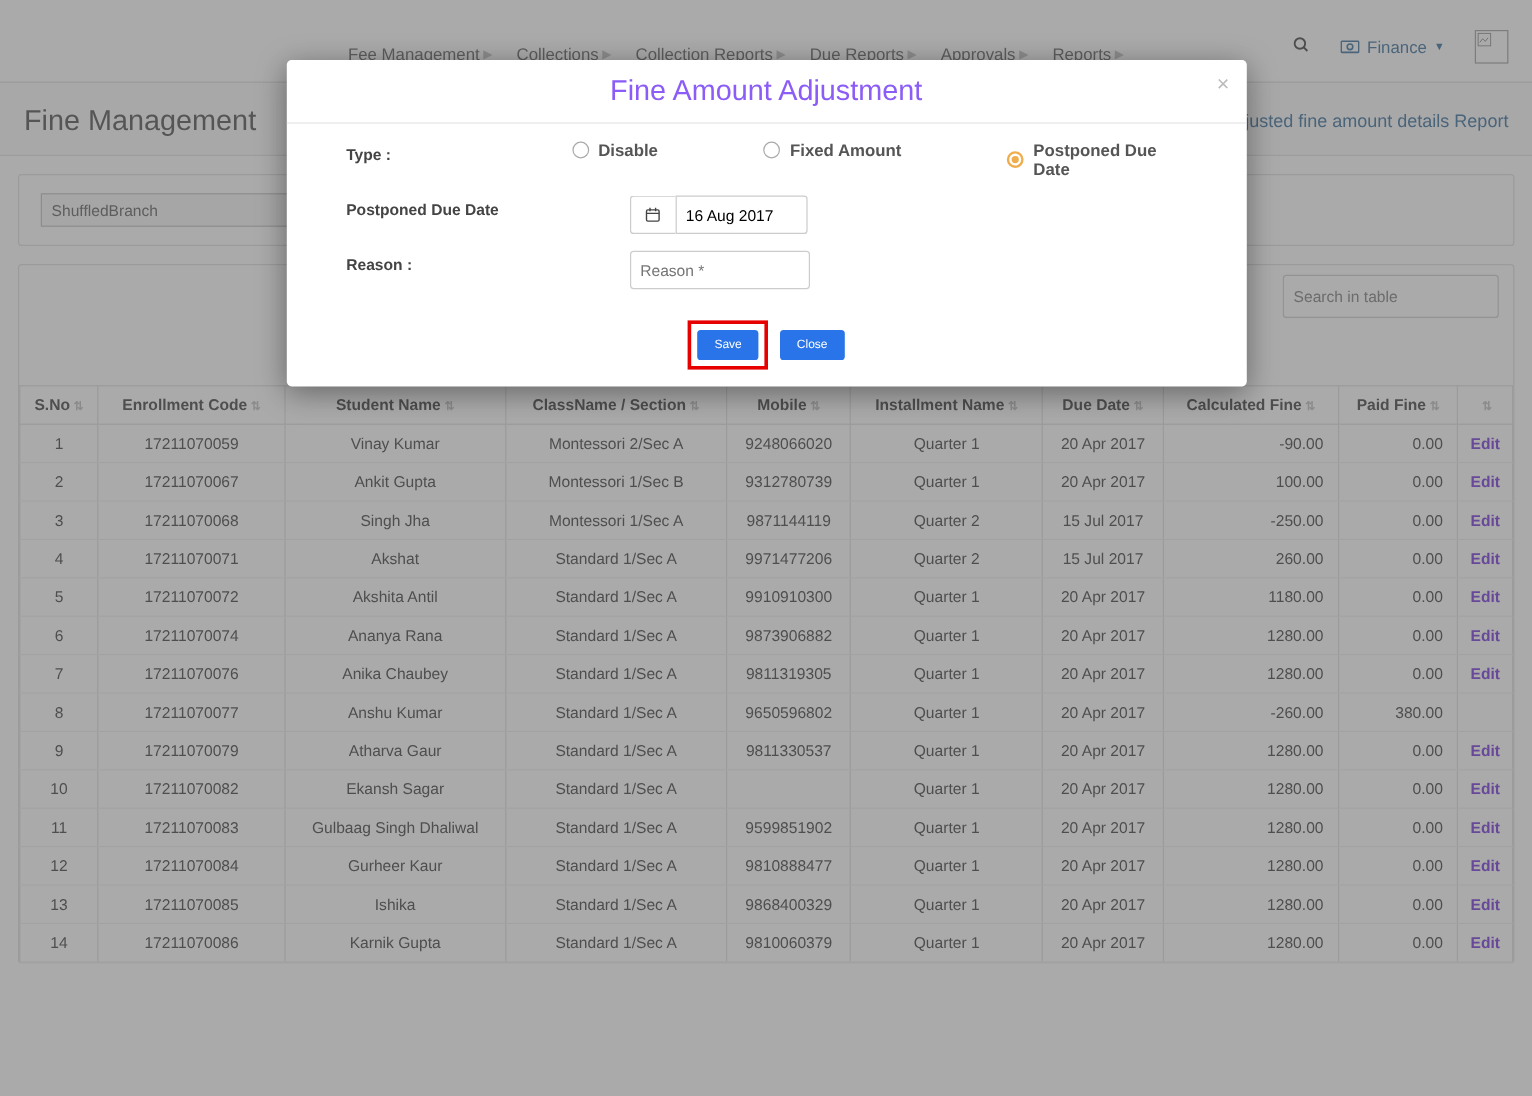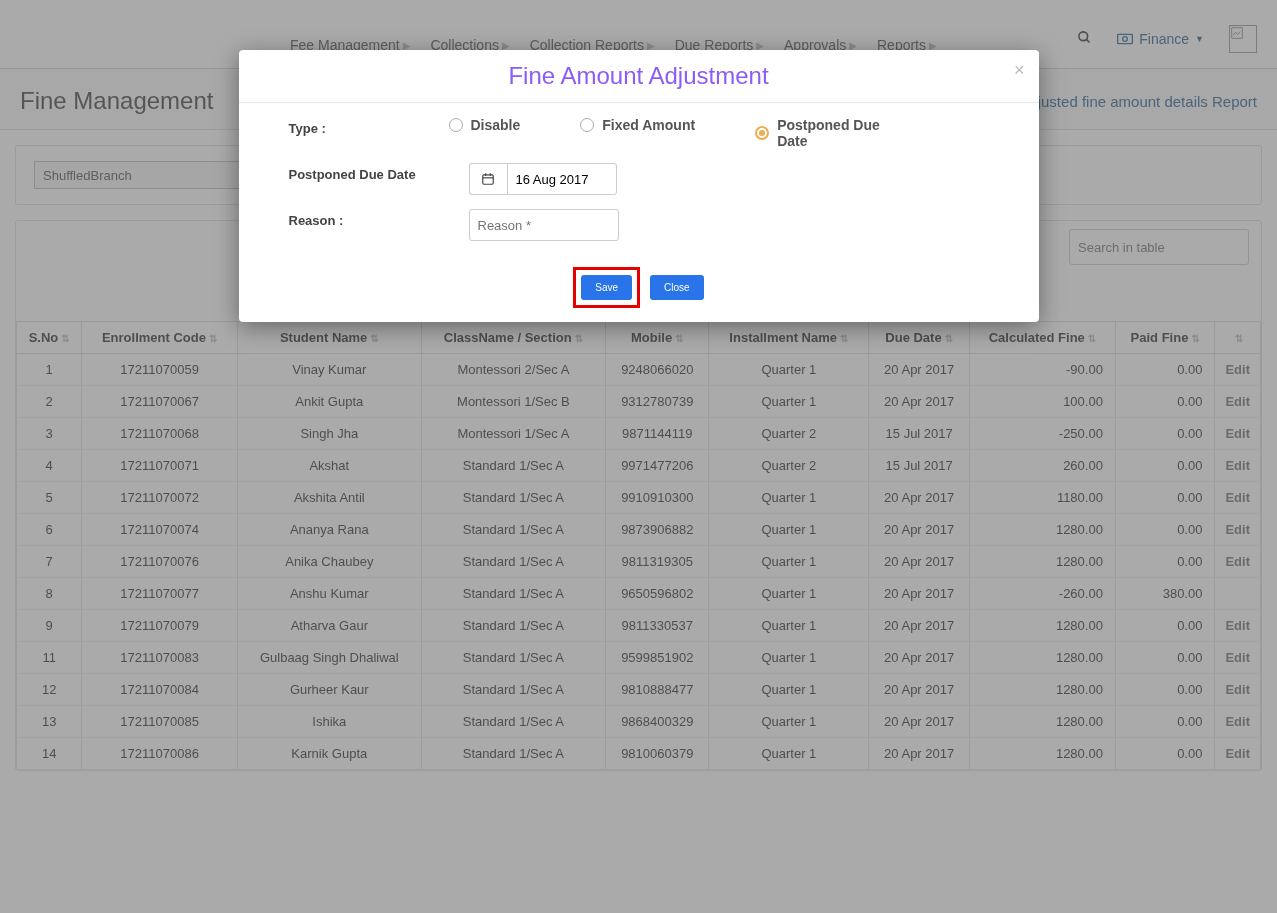--- a/index.html
+++ b/index.html
@@ -26,30 +26,30 @@
   .branch-input{width:400px;height:28px;border:1px solid #bfbfbf;background:#f6f6f6;padding:2px 8px;font-size:13px;color:#555;}
   
   .card{margin-top:15px;border:1px solid #ddd;border-radius:3px;background:#fff;position:relative;}
   .search-table{position:absolute;right:12px;top:8px;width:180px;height:36px;border:1px solid #ccc;border-radius:3px;padding:3px 8px;font-size:13px;color:#888;}
   .card-title{text-align:center;font-size:20px;font-weight:700;color:#333;padding-top:38px;}
   .card-sub{text-align:center;font-size:18px;font-weight:700;color:#333;padding:10px 0 8px 0;}
   table{width:100%;border-collapse:collapse;font-size:13px;color:#333;}
   thead th{background:#fff;border:1px solid #ddd;padding:8px 6px;font-weight:700;text-align:center;white-space:nowrap;}
   tbody td{border:1px solid #eee;border-left:1px solid #ddd;border-right:1px solid #ddd;padding:8px 6px;text-align:center;}
   tbody td.num{text-align:right;padding-right:12px;}
-  .edit-link{color:#737373;font-weight:700;cursor:pointer;}
+  .edit-link{color:#6d28d9;font-weight:700;cursor:pointer;}
   .sort{color:#bbb;font-size:10px;display:inline-block;margin-left:3px;}
   
   .overlay{position:fixed;inset:0;background:rgba(100,100,100,0.55);z-index:10;}
   .modal{position:absolute;top:50px;left:50%;transform:translateX(-50%);width:800px;background:#fff;border-radius:4px;box-shadow:0 5px 25px rgba(0,0,0,0.4);}
   .modal-head{padding:12px 18px;border-bottom:1px solid #e5e5e5;position:relative;}
   .modal-title{text-align:center;font-size:24px;font-weight:500;color:#8b5cf6;}
   .modal-close{position:absolute;right:14px;top:10px;color:#bbb;font-size:18px;cursor:pointer;}
   .modal-body{padding:14px 40px 12px 50px;}
-  .frow{display:flex;align-items:flex-start;margin-bottom:14px;}
+  .frow{display:flex;align-items:flex-start;margin-bottom:14px;gap:28px;}
   .flabel{width:160px;font-size:13px;font-weight:700;color:#444;padding-top:4px;}
   .fopt{display:flex;align-items:center;margin-right:60px;font-size:14px;font-weight:700;color:#555;}
   .radio{width:14px;height:14px;border:1px solid #aaa;border-radius:50%;margin-right:8px;display:inline-block;position:relative;}
   .radio.selected{border:2px solid #f0ad4e;}
   .radio.selected::after{content:"";position:absolute;inset:2px;background:#f0ad4e;border-radius:50%;}
   .date-group{display:flex;}
   .date-icon{width:38px;height:32px;border:1px solid #ccc;border-right:0;border-radius:3px 0 0 3px;display:flex;align-items:center;justify-content:center;color:#555;background:#fff;}
   .date-input{width:110px;height:32px;border:1px solid #ccc;border-radius:0 3px 3px 0;padding:4px 8px;font-size:13px;}
   .reason-input{width:150px;height:32px;border:1px solid #ccc;border-radius:3px;padding:4px 8px;font-size:13px;}
   .modal-foot{padding:0 0 14px 0;text-align:center;}
@@ -246,20 +246,32 @@
             <td>Atharva Gaur</td>
             <td>Standard 1/Sec A</td>
             <td>9811330537</td>
             <td>Quarter 1</td>
             <td>20 Apr 2017</td>
             <td class="num">1280.00</td>
             <td class="num">0.00</td>
             <td><span class="edit-link">Edit</span></td>
           </tr>
           <tr>
+            <td>10</td>
+            <td>17211070082</td>
+            <td>Ekansh Sagar</td>
+            <td>Standard 1/Sec A</td>
+            <td></td>
+            <td>Quarter 1</td>
+            <td>20 Apr 2017</td>
+            <td class="num">1280.00</td>
+            <td class="num">0.00</td>
+            <td><span class="edit-link">Edit</span></td>
+          </tr>
+          <tr>
             <td>11</td>
             <td>17211070083</td>
             <td>Gulbaag Singh Dhaliwal</td>
             <td>Standard 1/Sec A</td>
             <td>9599851902</td>
             <td>Quarter 1</td>
             <td>20 Apr 2017</td>
             <td class="num">1280.00</td>
             <td class="num">0.00</td>
             <td><span class="edit-link">Edit</span></td>

